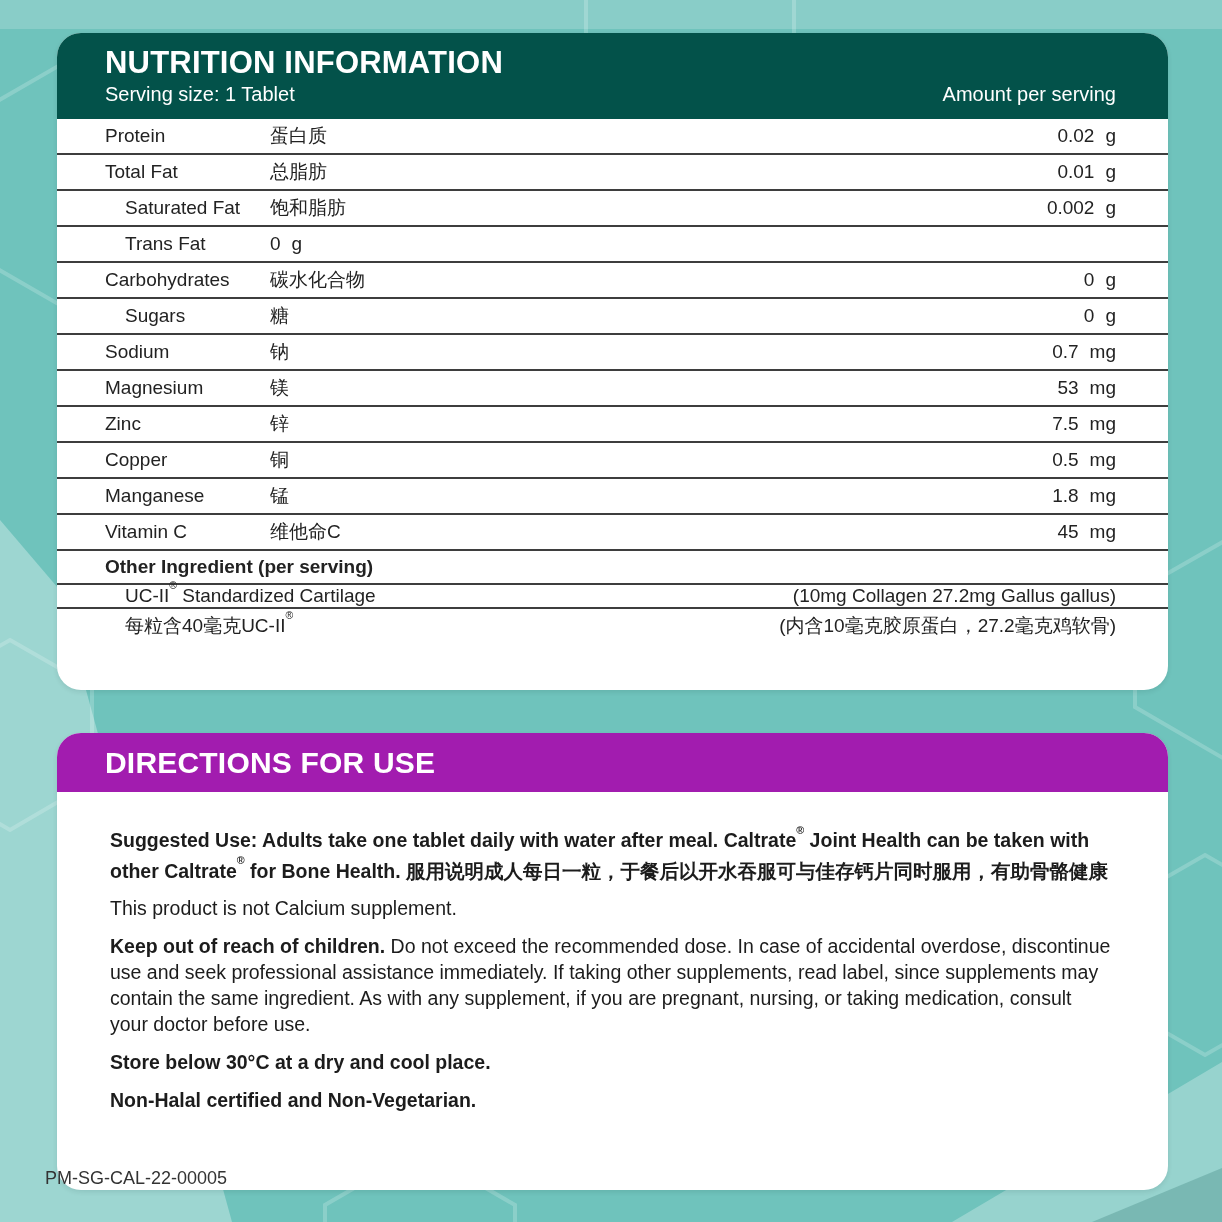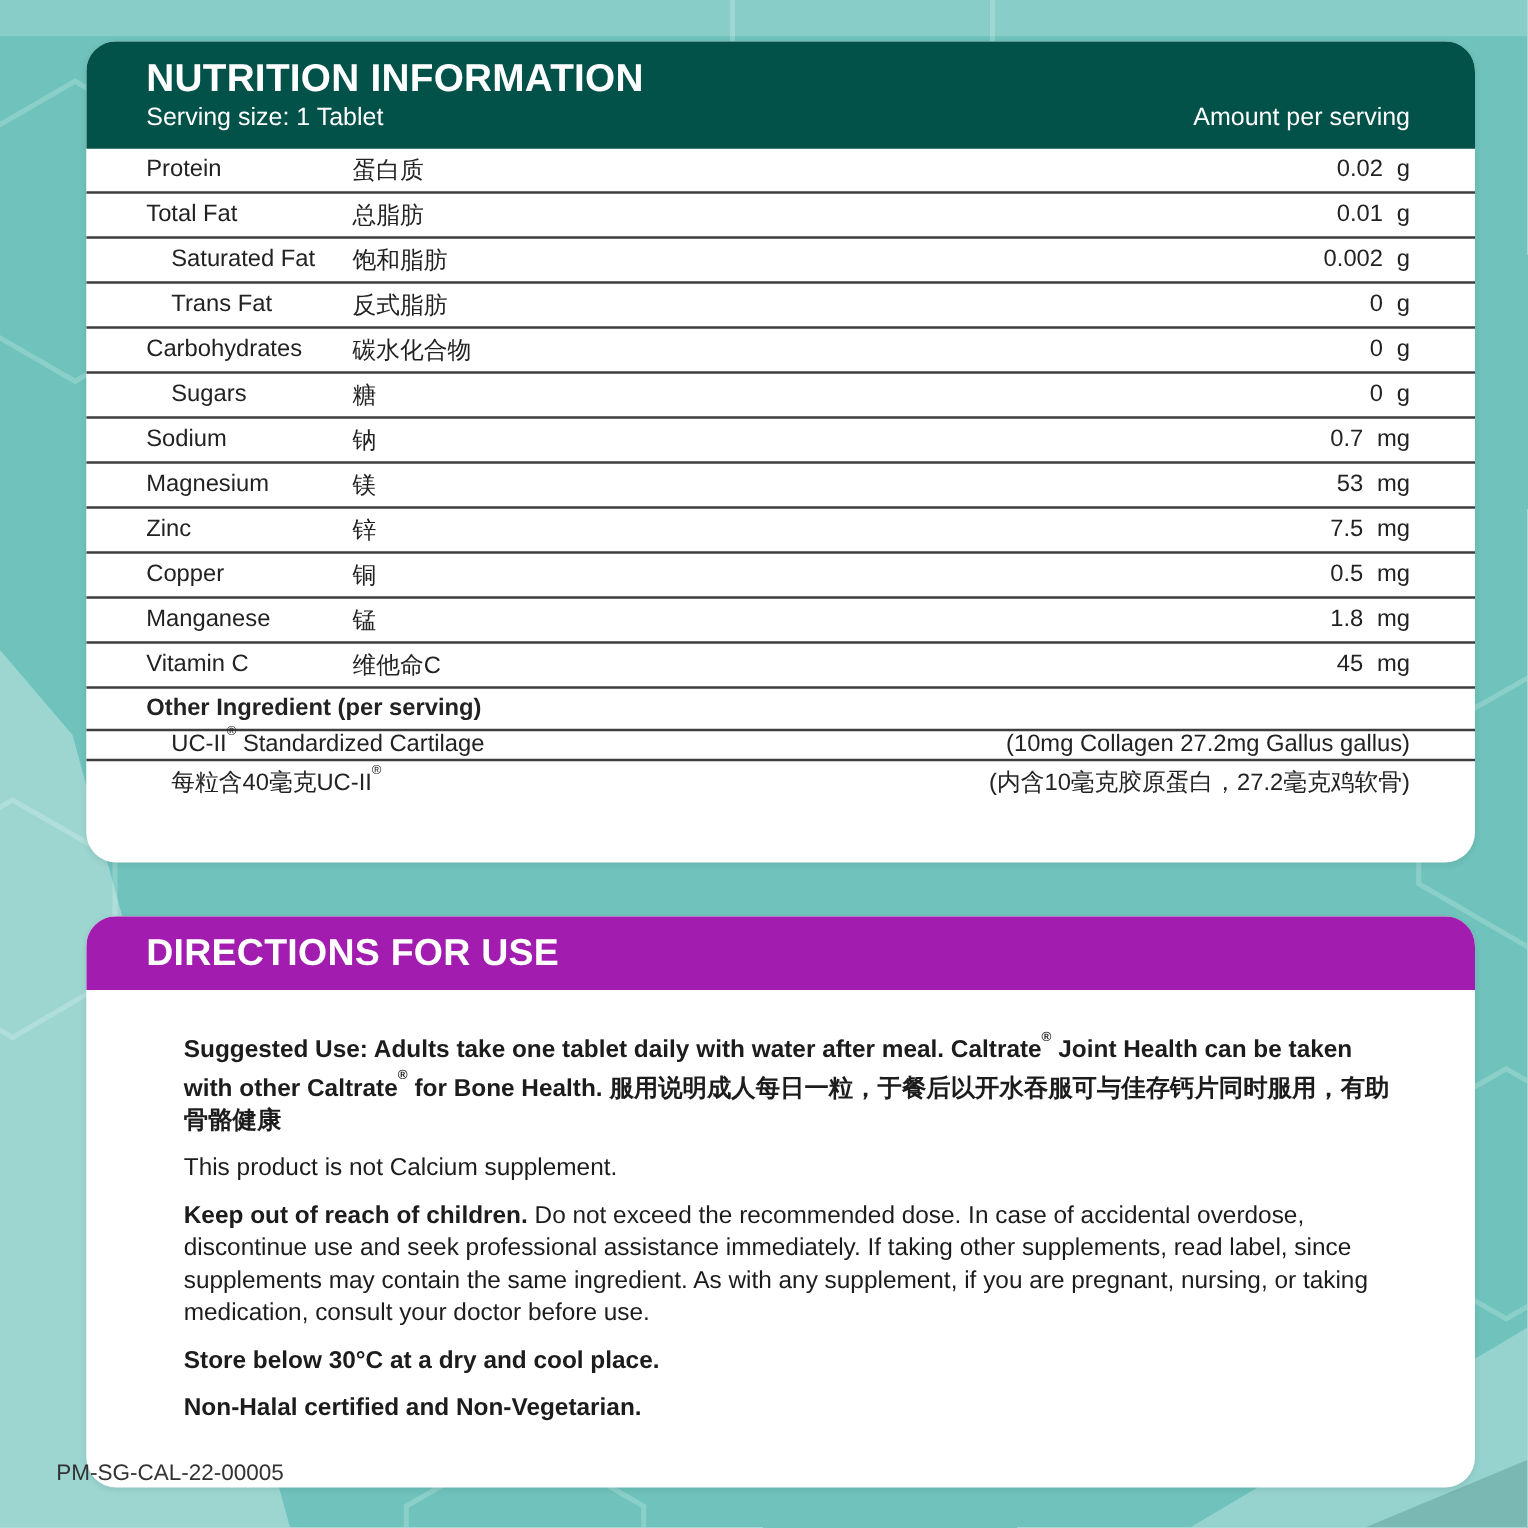--- a/index.html
+++ b/index.html
@@ -4,21 +4,21 @@
 <style>
   html,body{margin:0;padding:0;}
   body{
     width:1222px;height:1222px;overflow:hidden;
     font-family:"Liberation Sans","DejaVu Sans",sans-serif;
   }
   .canvas{position:relative;width:1222px;height:1222px;background:#6fc3bc;}
   svg.decor{position:absolute;inset:0;display:block;}
 
   .panel{
-    position:absolute;left:69px;width:1111px;background:#ffffff;
+    position:absolute;left:57px;width:1111px;background:#ffffff;
     border-radius:24px;overflow:hidden;
     box-shadow:0 2px 5px rgba(0,40,35,0.10);
   }
 
   
   .np{top:33px;height:657px;}
   .np-head{
     background:#03524a;height:86px;box-sizing:border-box;
     color:#ffffff;padding:13px 52px 0 48px;
   }
@@ -41,21 +41,21 @@
   .nrow.last{border-bottom:none;height:34px;}
 
   
   .dp{top:733px;height:457px;}
   .dp-head{
     background:#a21caf;height:59px;box-sizing:border-box;color:#ffffff;
     display:flex;align-items:center;padding:0 48px;
   }
   .dp-title{font-size:30px;font-weight:700;letter-spacing:.2px;}
   .dp-body{
-    padding:30px 55px 0 78px;font-size:19.5px;line-height:26px;color:#1c1c1c;
+    padding:30px 55px 0 53px;font-size:19.5px;line-height:26px;color:#1c1c1c;
   }
   .dp-body p{margin:0 0 12px 0;}
   .b{font-weight:700;}
 
   .pcode{position:absolute;left:45px;top:1168px;font-size:18px;color:#333333;}
 
   sup.reg{font-size:0.55em;position:relative;top:-0.5em;}
 </style>
 </head>
 <body>
@@ -111,21 +111,20 @@
         <span class="nl">Saturated Fat</span>
         <span class="nz">饱和脂肪</span>
         <span class="nv">
           <span>0.002</span>
           <span>g</span>
         </span>
       </div>
 
       <div class="nrow ind">
         <span class="nl">Trans Fat</span>
-        <span class="nz">反式脂肪</span>
         <span class="nv">
           <span>0</span>
           <span>g</span>
         </span>
       </div>
 
       <div class="nrow">
         <span class="nl">Carbohydrates</span>
         <span class="nz">碳水化合物</span>
         <span class="nv">

